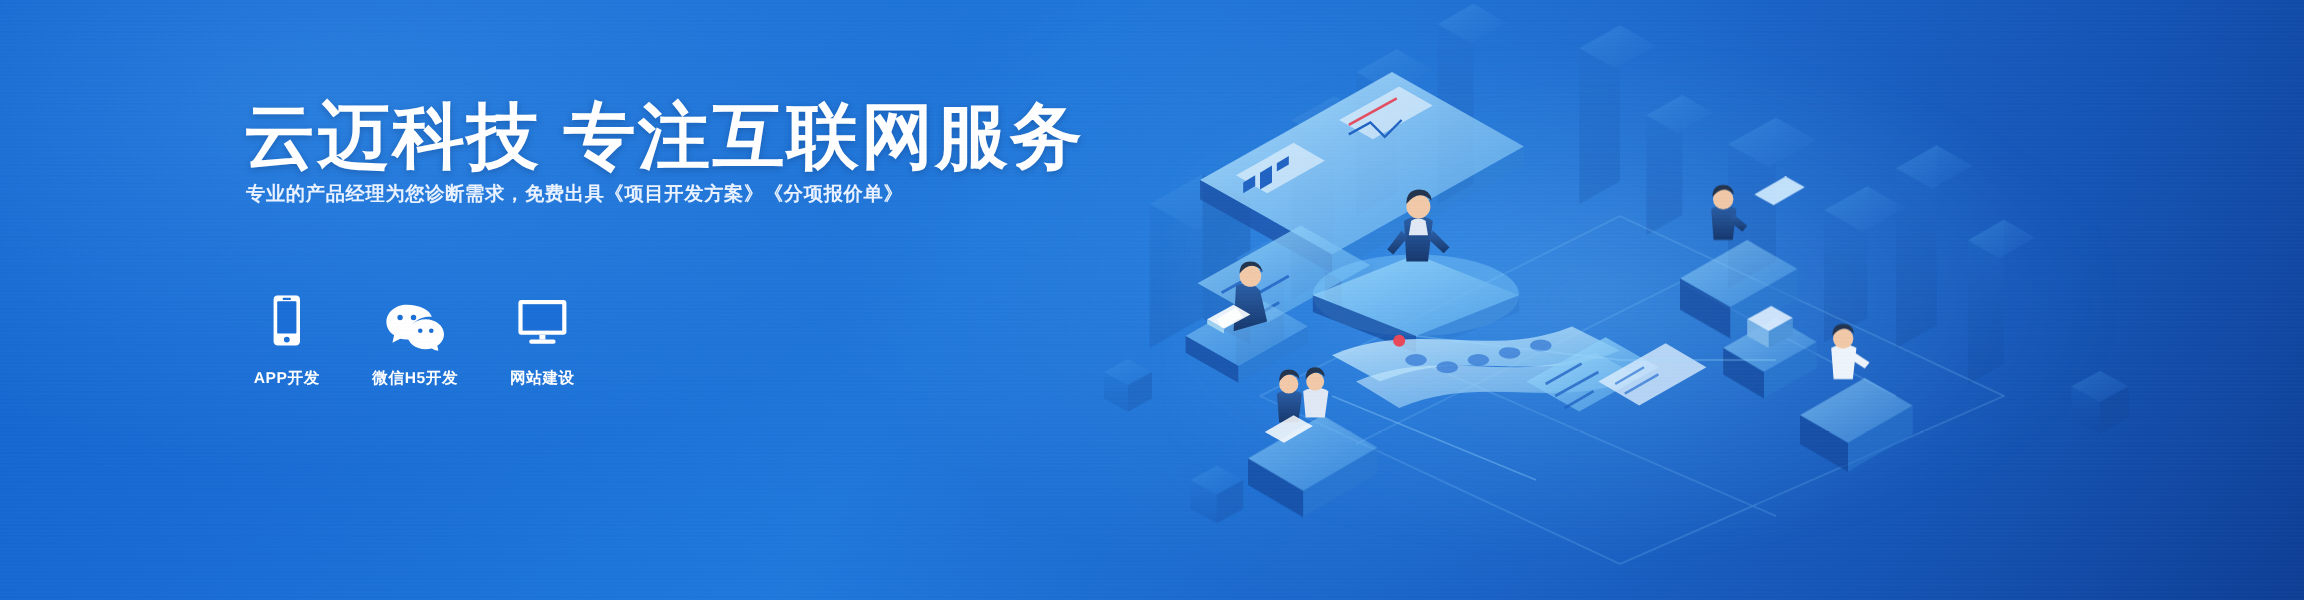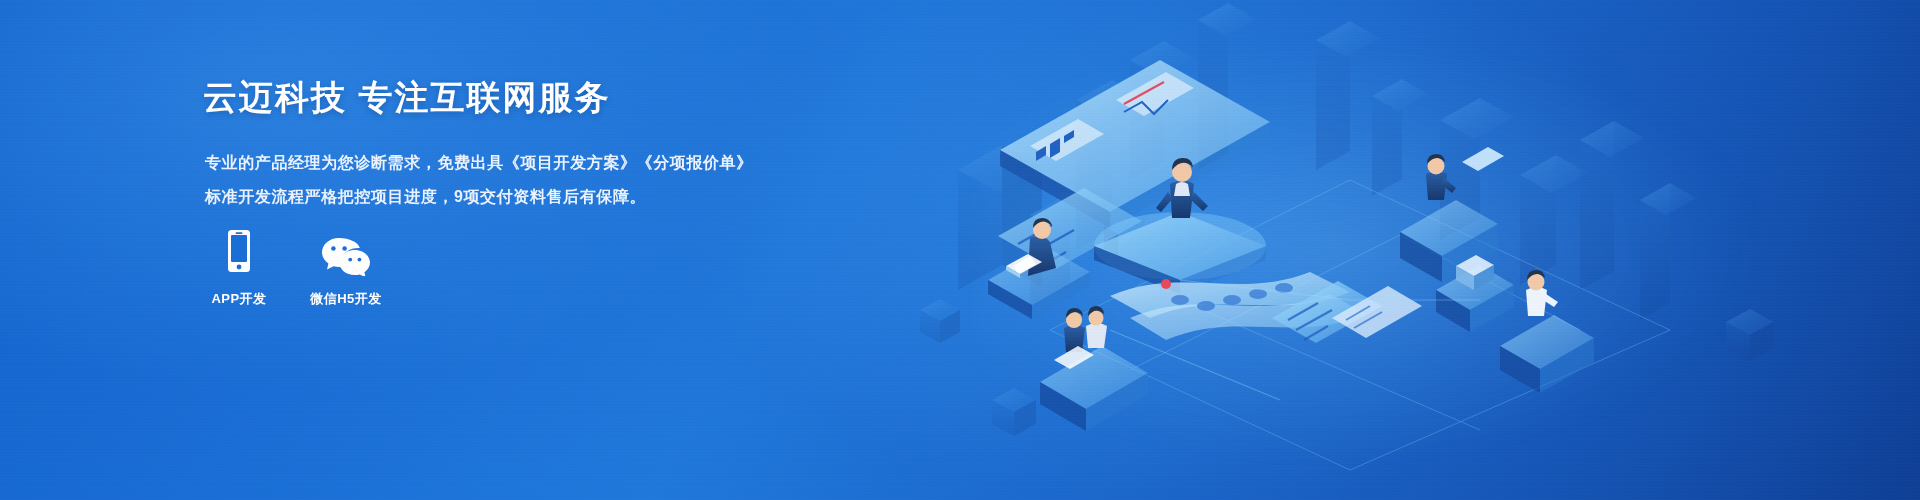--- a/index.html
+++ b/index.html
@@ -21,33 +21,33 @@
   .deco-glow{
     position:absolute;left:980px;top:40px;width:780px;height:420px;
     background:radial-gradient(ellipse at 45% 50%, rgba(120,200,255,0.22) 0%, rgba(90,170,245,0.10) 40%, rgba(0,0,0,0) 72%);
     filter:blur(8px);
   }
 
   
   .content{position:absolute;left:0;top:0;width:960px;height:500px;}
   .headline{
     position:absolute;left:203px;top:76px;
-    font-size:34px;line-height:1.25;font-weight:bold;color:#ffffff;
+    font-size:60px;line-height:1.25;font-weight:bold;color:#ffffff;
     letter-spacing:2px;white-space:nowrap;
     text-shadow:0 2px 6px rgba(5,40,95,0.30);
   }
   .sub{
     position:absolute;left:205px;top:146px;width:700px;
     font-size:16px;line-height:34px;color:#eaf3ff;letter-spacing:.6px;
     font-weight:700;
   }
   .sub div{white-space:nowrap;}
 
   
-  .services{position:absolute;left:200px;top:230px;display:flex;align-items:flex-start;}
+  .services{position:absolute;left:200px;top:246px;display:flex;align-items:flex-start;}
   .svc{display:flex;flex-direction:column;align-items:center;width:auto;margin-right:22px;}
   .svc:last-child{margin-right:0;}
   .svc-ico{height:46px;display:flex;align-items:flex-end;justify-content:center;margin-bottom:14px;}
   .svc-ico svg{display:block;fill:#ffffff;}
   .svc-label{font-size:13px;color:#ffffff;font-weight:bold;letter-spacing:.5px;white-space:nowrap;}
 
   
   .art{position:absolute;left:880px;top:0;width:1040px;height:500px;}
   .art svg{display:block;}
 </style>
@@ -57,21 +57,20 @@
 <div class="banner">
 
   <div class="deco-glow"></div>
 
   <div class="content">
 
     <div class="headline">云迈科技 专注互联网服务</div>
 
     <div class="sub">
       <div>专业的产品经理为您诊断需求，免费出具《项目开发方案》《分项报价单》</div>
-      <div>标准开发流程严格把控项目进度，9项交付资料售后有保障。</div>
     </div>
 
     <div class="services">
 
       <div class="svc" style="width:78px">
         <div class="svc-ico">
           <svg width="30" height="46" viewBox="0 0 30 46" aria-hidden="true">
             <rect x="4" y="0" width="22" height="42" rx="3.5" ry="3.5" fill="#fff"></rect>
             <rect x="7" y="5" width="16" height="27" rx="1" fill="#1a6ed6"></rect>
             <rect x="11.5" y="2.2" width="7" height="1.8" rx="0.9" fill="#1a6ed6"></rect>
@@ -89,20 +88,31 @@
             <circle cx="13.4" cy="18.6" r="2.25" fill="#1a6ed6"></circle>
             <circle cx="24.6" cy="18.6" r="2.25" fill="#1a6ed6"></circle>
             <path d="M50 32.6 C50 25.7 43.1 20.1 34.7 20.1 C26.2 20.1 19.4 25.7 19.4 32.6 C19.4 39.6 26.2 45.1 34.7 45.1 c1.8 0 3.5-.25 5.1-.7 l5.9 3.1 -1.3-5.3 C47.8 39.9 50 36.5 50 32.6 z" fill="#fff"></path>
             <circle cx="30.2" cy="29.6" r="1.9" fill="#1a6ed6"></circle>
             <circle cx="39.4" cy="29.6" r="1.9" fill="#1a6ed6"></circle>
           </svg>
         </div>
         <div class="svc-label">微信H5开发</div>
       </div>
 
+      <div class="svc" style="width:76px">
+        <div class="svc-ico">
+          <svg width="46" height="46" viewBox="0 0 46 46" aria-hidden="true">
+            <rect x="3" y="4" width="40" height="29" rx="2.5" fill="#fff"></rect>
+            <rect x="6.5" y="7.5" width="33" height="22" fill="#1a6ed6"></rect>
+            <rect x="20.5" y="33" width="5" height="4" fill="#fff"></rect>
+            <rect x="12" y="37" width="22" height="3.4" rx="1.7" fill="#fff"></rect>
+          </svg>
+        </div>
+        <div class="svc-label">网站建设</div>
+      </div>
 
 
     </div>
   </div>
 
   <div class="art">
     <svg width="1040" height="500" viewBox="0 0 1040 500" aria-hidden="true">
       <defs>
         <linearGradient id="gTop" x1="0" y1="0" x2="1" y2="1">
           <stop offset="0%" stop-color="#5fb6f5" stop-opacity=".55"></stop>

